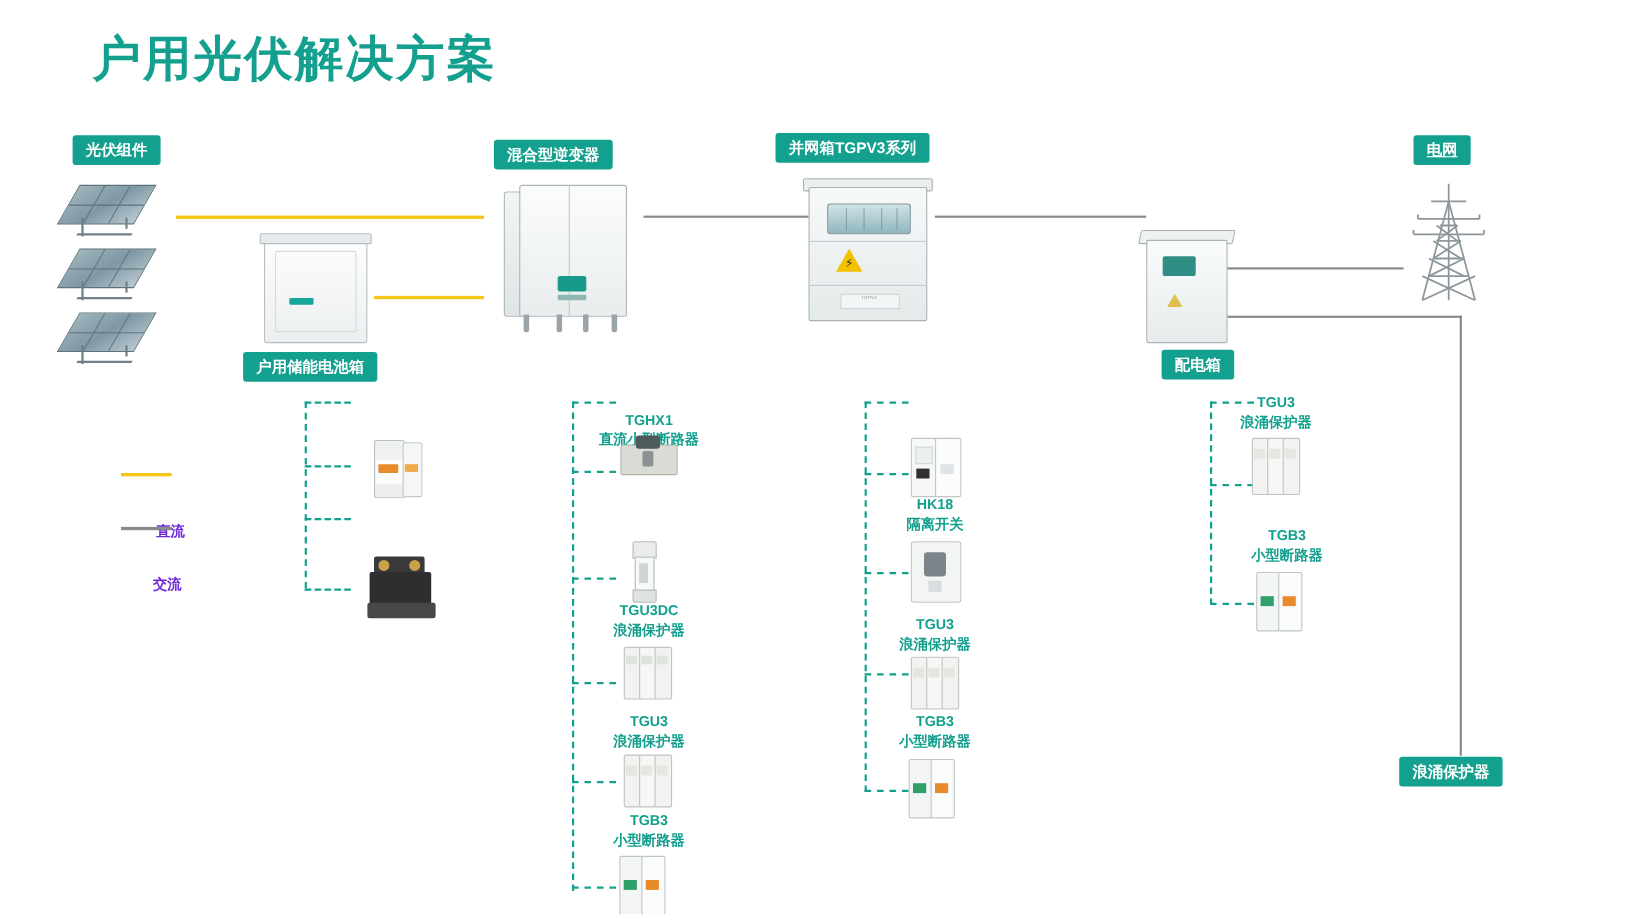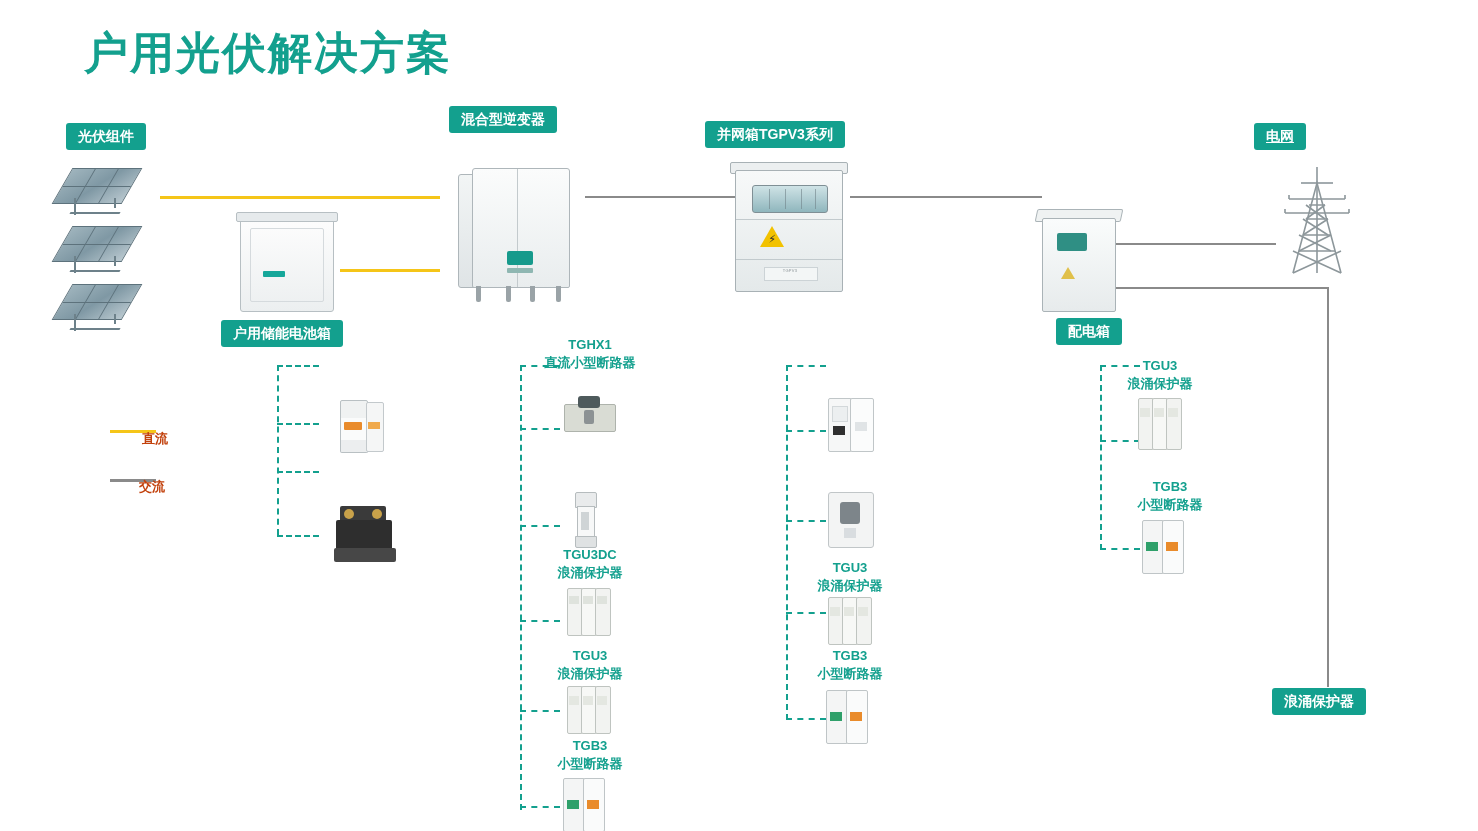--- a/index.html
+++ b/index.html
@@ -24,21 +24,21 @@
 
   
   .tag{
     background:#13a08e;color:#fff;
     font-size:14px;font-weight:bold;
     padding:6px 12px;
     border-radius:3px;
     white-space:nowrap;
     line-height:1.1;
   }
-  .legend-label{font-size:13px;font-weight:bold;color:#c2410c;}
+  .legend-label{font-size:13px;font-weight:bold;color:#6d28d9;margin-top:44px;}
 
   
   .wire{position:absolute;}
   .wire.dc{background:#f5c518;height:3px;}
   .wire.ac{background:#8a8a8a;height:2px;}
   .wire.acv{background:#8a8a8a;width:2px;}
 
   
   .dash-v{position:absolute;border-left:2px dashed #13a08e;}
   .dash-h{position:absolute;border-top:2px dashed #13a08e;}
@@ -179,23 +179,23 @@
   .pylon{position:absolute;}
 </style>
 </head>
 <body>
 
 <div class="stage">
 
   <div class="abs" id="page-title">户用光伏解决方案</div>
 
   <div class="abs tag" style="left:66px;top:123px;">光伏组件</div>
-  <div class="abs tag" style="left:449px;top:106px;">混合型逆变器</div>
+  <div class="abs tag" style="left:449px;top:127px;">混合型逆变器</div>
   <div class="abs tag" style="left:705px;top:121px;">并网箱TGPV3系列</div>
-  <div class="abs tag" style="left:1254px;top:123px;text-decoration:underline;">电网</div>
+  <div class="abs tag" style="left:1285px;top:123px;text-decoration:underline;">电网</div>
   <div class="abs tag" style="left:221px;top:320px;">户用储能电池箱</div>
   <div class="abs tag" style="left:1056px;top:318px;">配电箱</div>
   <div class="abs tag" style="left:1272px;top:688px;">浪涌保护器</div>
 
   <div class="abs" style="left:110px;top:430px;width:46px;height:3px;background:#f5c518;"></div>
   <div class="abs legend-label" style="left:142px;top:430px;">直流</div>
   <div class="abs" style="left:110px;top:479px;width:46px;height:3px;background:#8a8a8a;"></div>
   <div class="abs legend-label" style="left:139px;top:478px;">交流</div>
 
   <div class="pv" style="left:62px;top:168px;">
@@ -322,21 +322,21 @@
   </div>
 
   <div class="dash-v" style="left:520px;top:365px;height:445px;"></div>
   <div class="dash-h" style="left:520px;top:365px;width:40px;"></div>
   <div class="dash-h" style="left:520px;top:428px;width:40px;"></div>
   <div class="dash-h" style="left:520px;top:525px;width:40px;"></div>
   <div class="dash-h" style="left:520px;top:620px;width:40px;"></div>
   <div class="dash-h" style="left:520px;top:710px;width:40px;"></div>
   <div class="dash-h" style="left:520px;top:806px;width:40px;"></div>
 
-  <div class="cap" style="left:510px;top:336px;width:160px;">
+  <div class="cap" style="left:510px;top:373px;width:160px;">
     <span class="model">TGHX1</span>
     <span class="desc">直流小型断路器</span>
   </div>
   <div class="abs" style="left:564px;top:396px;">
     <div class="abs" style="left:0;top:8px;width:50px;height:26px;background:#d9dcd4;border:1px solid #aeb3ac;border-radius:2px;"></div>
     <div class="abs" style="left:14px;top:0;width:22px;height:12px;background:#4e5a5c;border-radius:3px;"></div>
     <div class="abs" style="left:20px;top:14px;width:10px;height:14px;background:#8c9294;border-radius:2px;"></div>
   </div>
 
   <div class="abs" style="left:575px;top:492px;">
@@ -391,20 +391,24 @@
   <div class="dash-h" style="left:786px;top:718px;width:40px;"></div>
 
   <div class="abs" style="left:828px;top:398px;">
     <div class="abs" style="left:0;top:0;width:22px;height:52px;background:#f6f7f7;border:1px solid #c0c6c8;border-radius:2px;"></div>
     <div class="abs" style="left:22px;top:0;width:22px;height:52px;background:#fbfcfc;border:1px solid #c0c6c8;border-radius:2px;"></div>
     <div class="abs" style="left:4px;top:8px;width:14px;height:14px;background:#eceff0;border:1px solid #d3d8da;"></div>
     <div class="abs" style="left:5px;top:28px;width:12px;height:9px;background:#2f2f2f;"></div>
     <div class="abs" style="left:27px;top:24px;width:12px;height:9px;background:#e0e4e6;"></div>
   </div>
 
+  <div class="cap" style="left:760px;top:450px;width:180px;">
+    <span class="model">HK18</span>
+    <span class="desc">隔离开关</span>
+  </div>
   <div class="abs" style="left:828px;top:492px;">
     <div class="abs" style="left:0;top:0;width:44px;height:54px;background:#f3f4f4;border:1px solid #c1c6c8;border-radius:3px;"></div>
     <div class="abs" style="left:12px;top:10px;width:20px;height:22px;background:#7d858a;border-radius:3px;"></div>
     <div class="abs" style="left:16px;top:36px;width:12px;height:10px;background:#d9dde0;"></div>
   </div>
 
   <div class="cap" style="left:760px;top:559px;width:180px;">
     <span class="model">TGU3</span>
     <span class="desc">浪涌保护器</span>
   </div>

